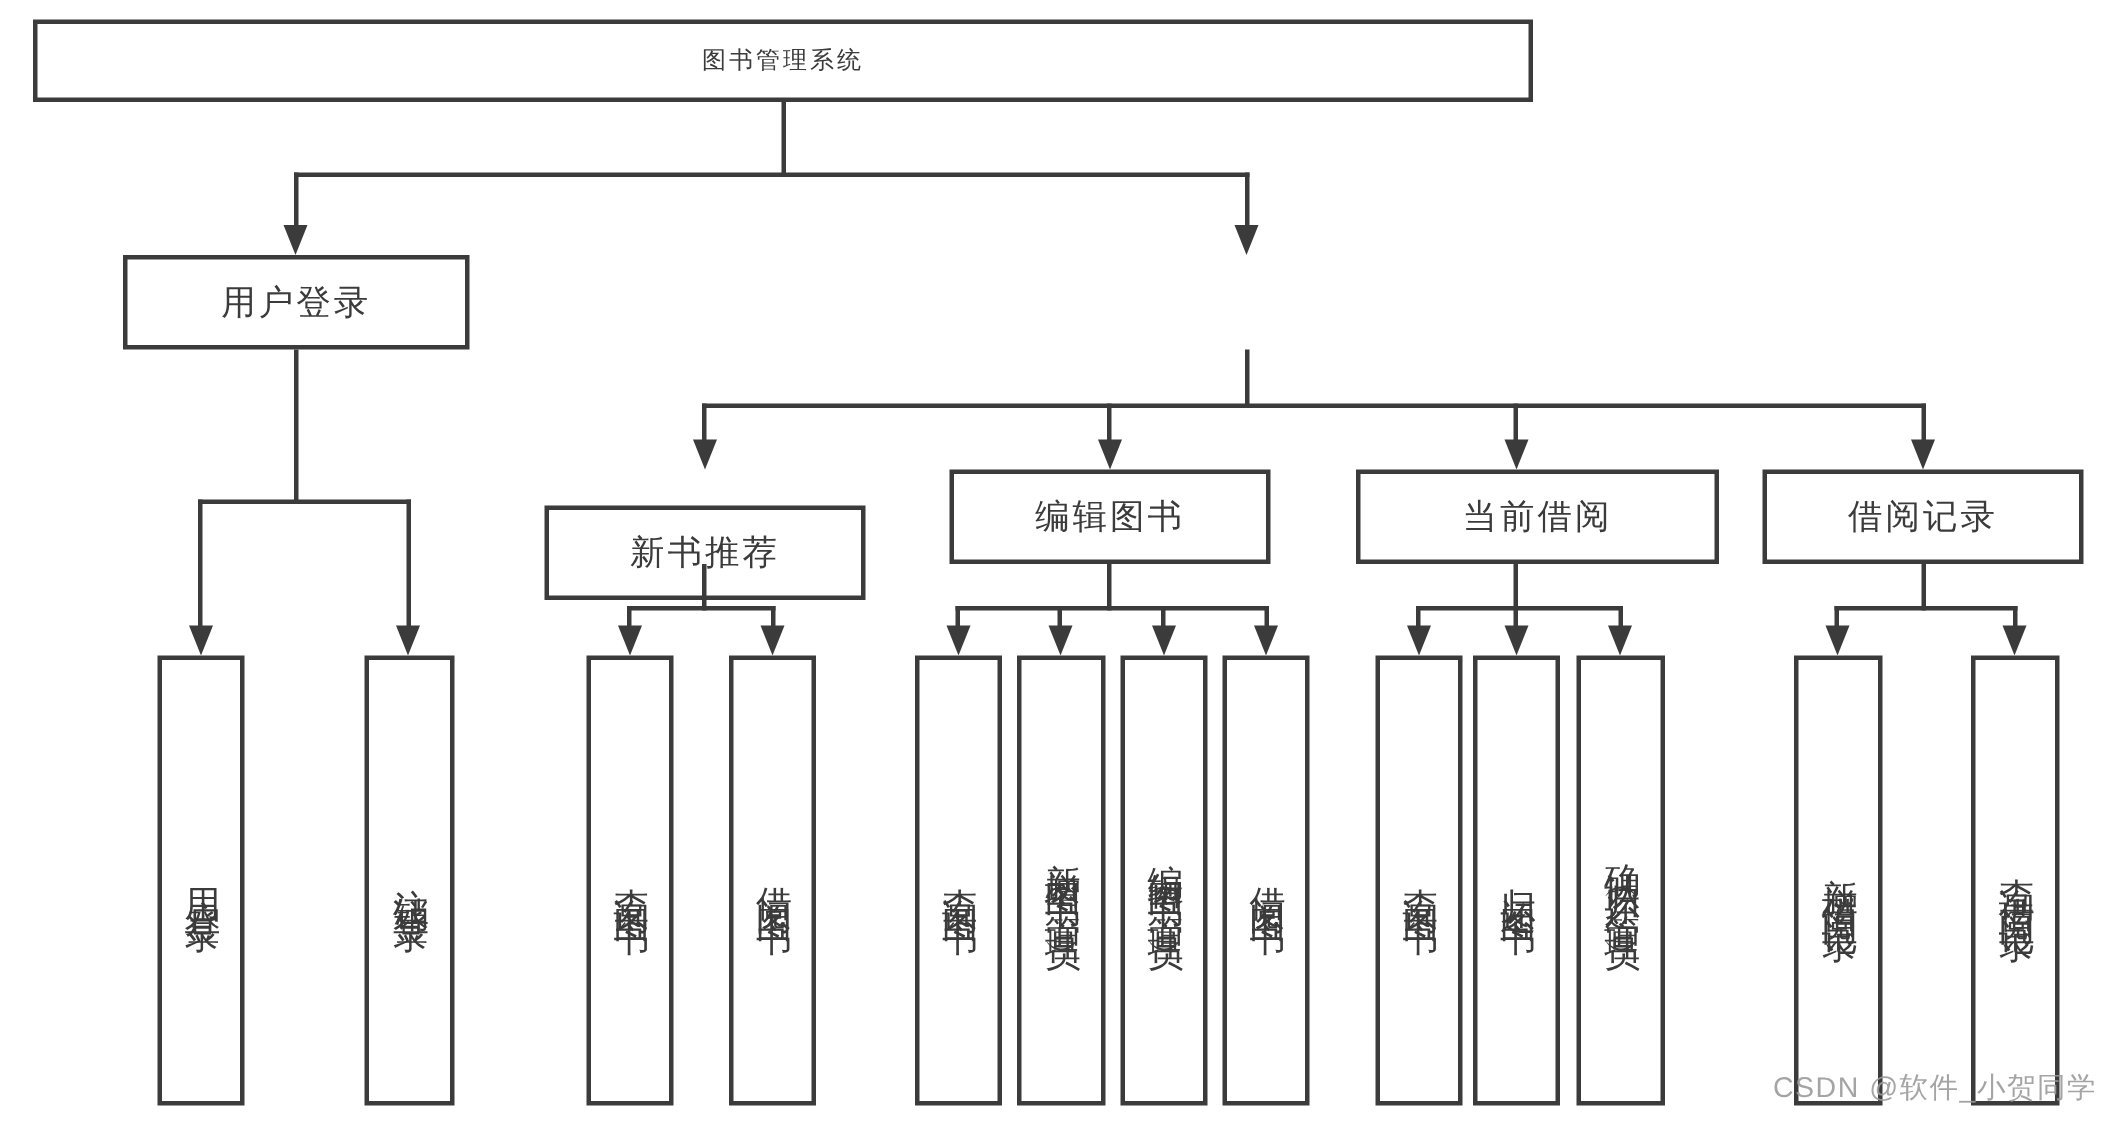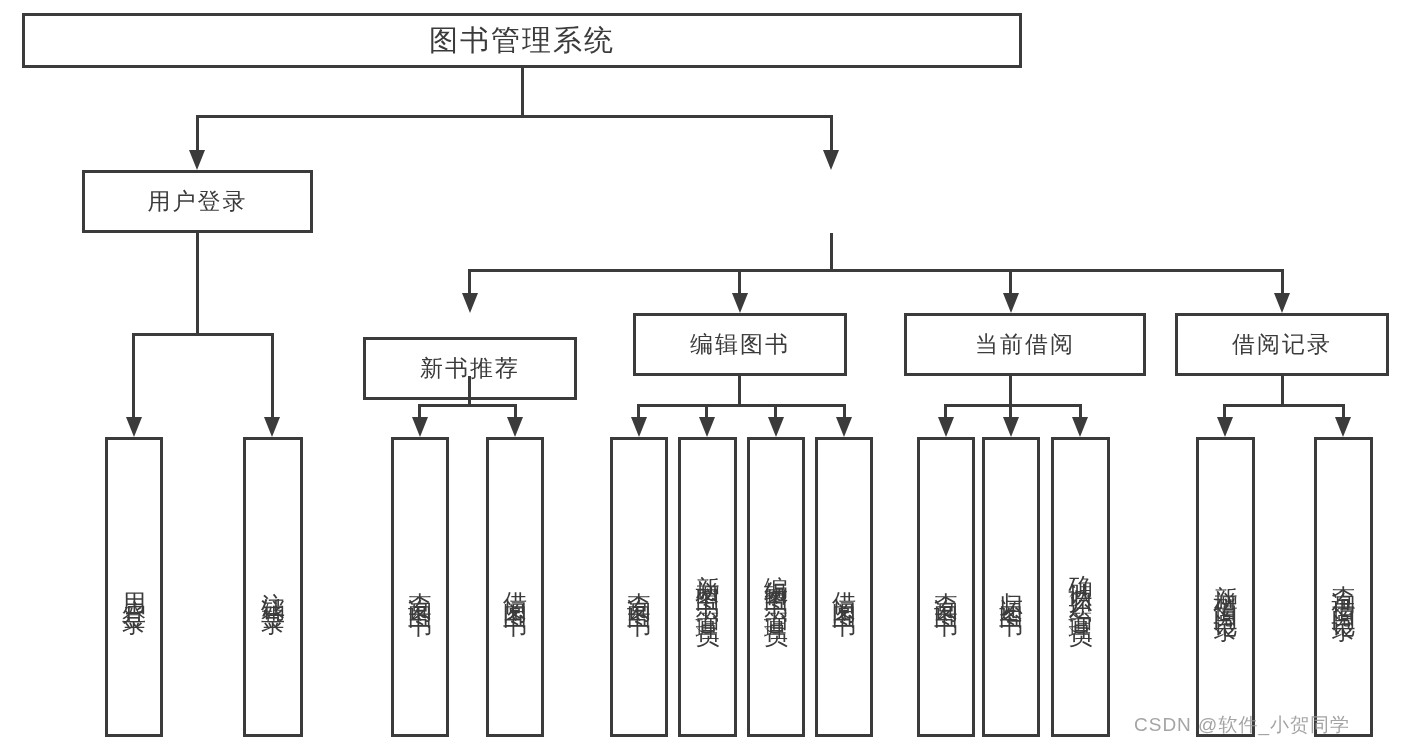--- a/index.html
+++ b/index.html
@@ -17,21 +17,21 @@
     border: 3px solid #3b3b3b;
     background: #ffffff;
     display: flex;
     align-items: center;
     justify-content: center;
     box-sizing: border-box;
     font-size: 23px;
     letter-spacing: 2px;
     color: #3b3b3b;
   }
-  .root-box { font-size: 29px; }
+  .root-box { font-size: 16px; }
   .vbox {
     position: absolute;
     border: 3px solid #3b3b3b;
     background: #ffffff;
     display: flex;
     align-items: center;
     justify-content: center;
     box-sizing: border-box;
   }
   .vtext {
@@ -55,21 +55,21 @@
   .arrow {
     position: absolute;
     width: 0;
     height: 0;
     border-left: 8px solid transparent;
     border-right: 8px solid transparent;
     border-top: 20px solid #3b3b3b;
   }
   .watermark {
     position: absolute;
-    left: 1134px;
+    left: 1182px;
     top: 712px;
     font-size: 19px;
     color: rgba(154,154,154,0.9);
     letter-spacing: 1px;
     z-index: 10;
     white-space: nowrap;
   }
 </style>
 </head>
 <body>

